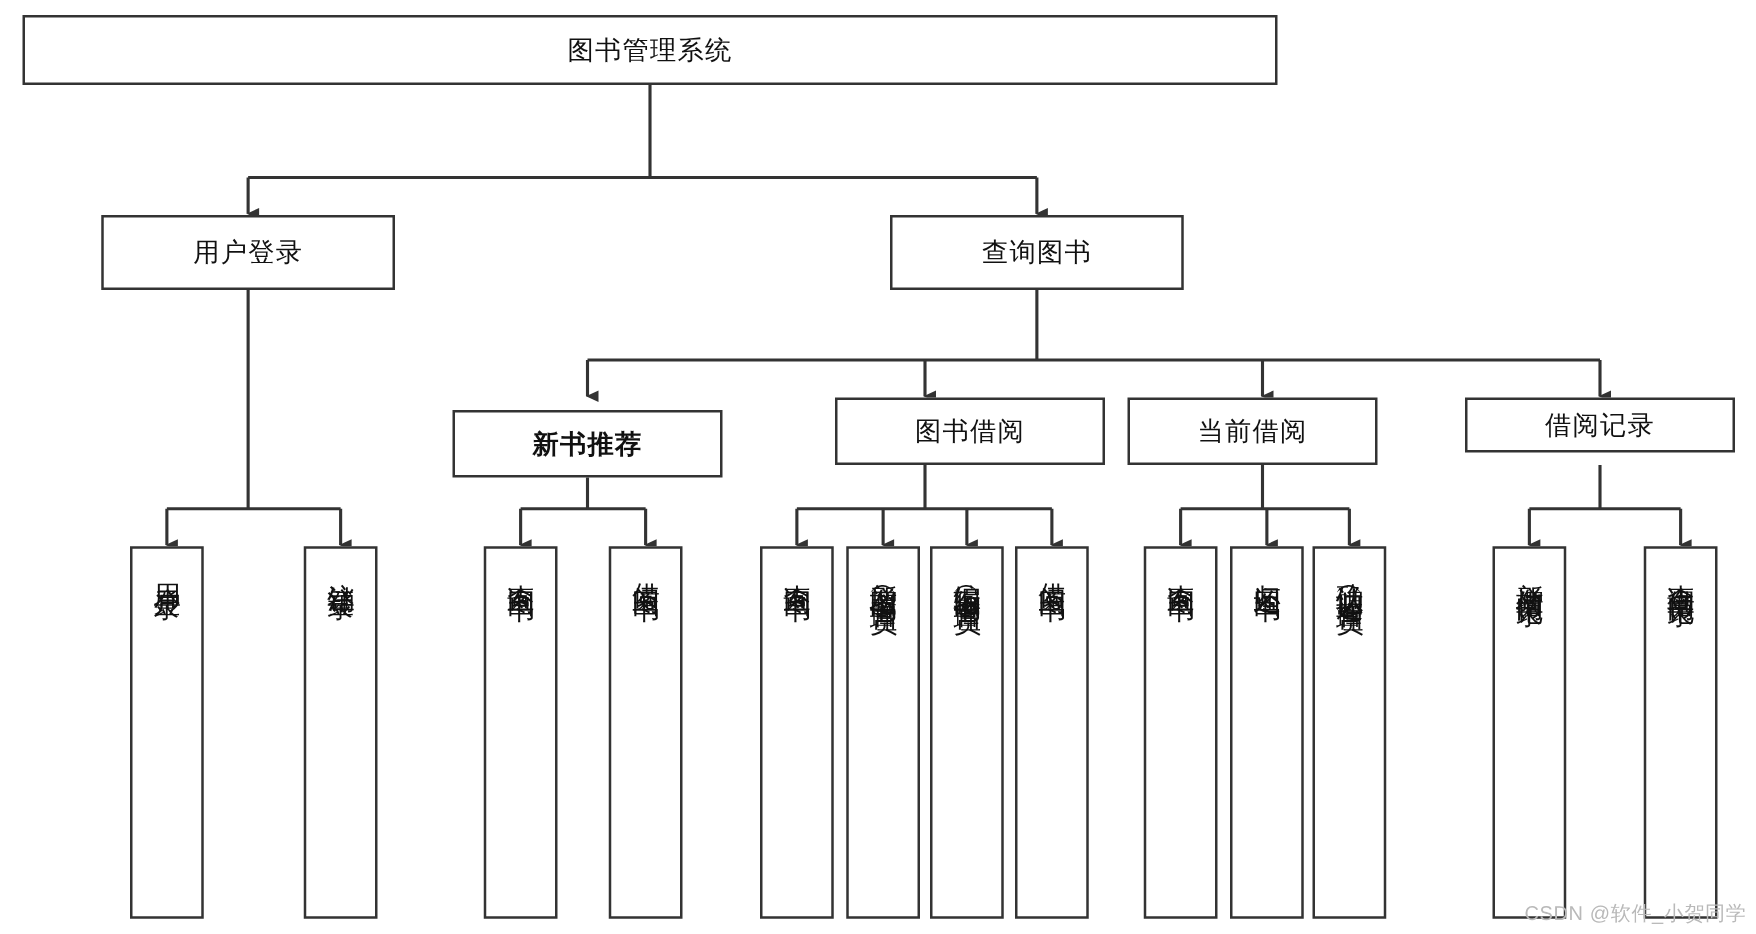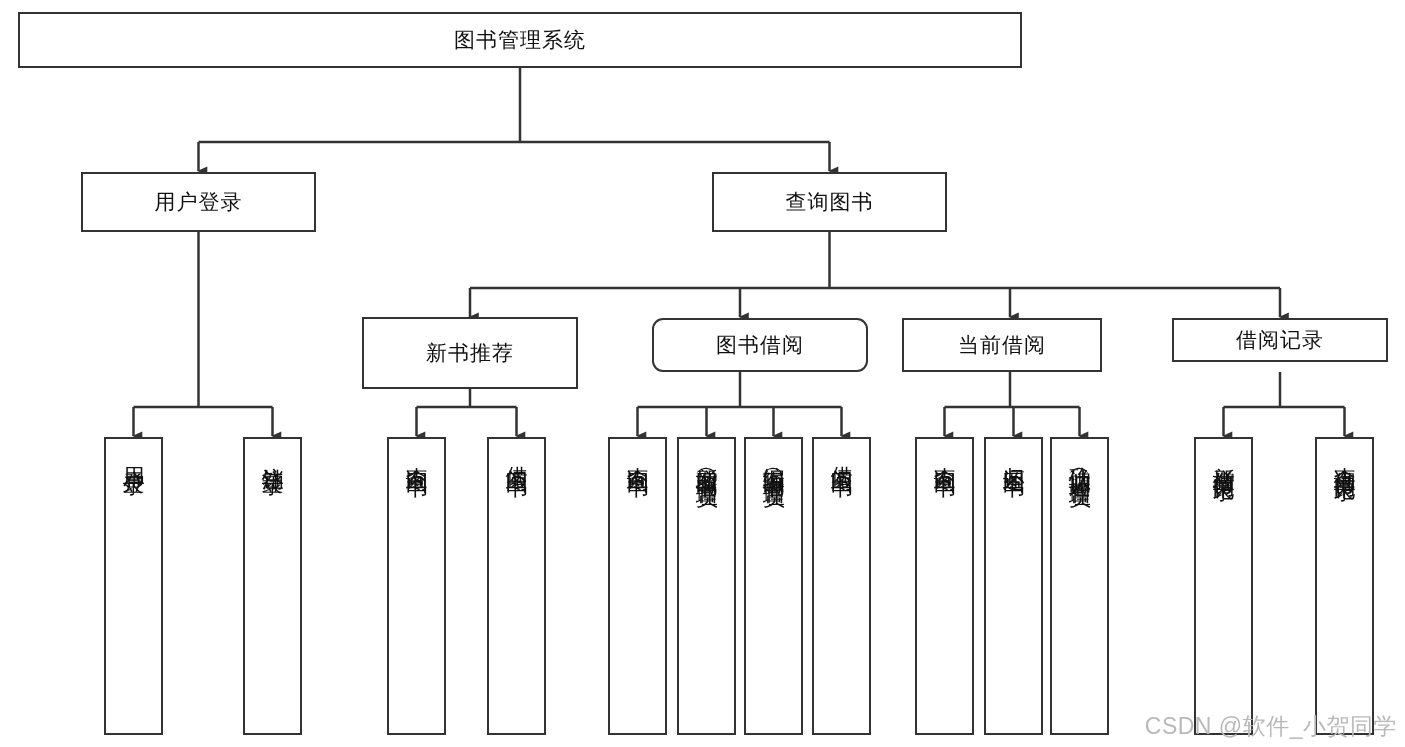--- a/index.html
+++ b/index.html
@@ -53,21 +53,21 @@
     white-space: nowrap;
     color: #111111;
   }
   .node-label {
     display: block;
   }
   .watermark {
     position: absolute;
     right: 8px;
     bottom: 5px;
-    font-size: 23px;
+    font-size: 16px;
     color: #b9b9b9;
     letter-spacing: 0.5px;
     white-space: nowrap;
   }
 </style>
 </head>
 <body>
 
 <div id="canvas">
   <svg class="edges" viewBox="0 0 1405 747">
@@ -116,24 +116,24 @@
   <div id="node-layer">
       <div class="node horiz" style="left: 18px; top: 12px; width: 1004px; height: 56px;">
         <span class="node-label">图书管理系统</span>
       </div>
       <div class="node horiz" style="left: 81px; top: 172px; width: 235px; height: 60px;">
         <span class="node-label">用户登录</span>
       </div>
       <div class="node horiz" style="left: 712px; top: 172px; width: 235px; height: 60px;">
         <span class="node-label">查询图书</span>
       </div>
-      <div class="node horiz" style="left: 362px; top: 317px; width: 216px; height: 72px;">
+      <div class="node horiz" style="left: 362px; top: 328px; width: 216px; height: 54px; font-weight: bold;">
         <span class="node-label">新书推荐</span>
       </div>
-      <div class="node horiz" style="left: 652px; top: 318px; width: 216px; height: 54px; border-radius: 11px;">
+      <div class="node horiz" style="left: 668px; top: 318px; width: 216px; height: 54px;">
         <span class="node-label">图书借阅</span>
       </div>
       <div class="node horiz" style="left: 902px; top: 318px; width: 200px; height: 54px;">
         <span class="node-label">当前借阅</span>
       </div>
       <div class="node horiz" style="left: 1172px; top: 318px; width: 216px; height: 44px;">
         <span class="node-label">借阅记录</span>
       </div>
       <div class="node vert" style="left: 104px; top: 437px; width: 59px; height: 298px;">
         <span class="vtext">用户登录</span>

